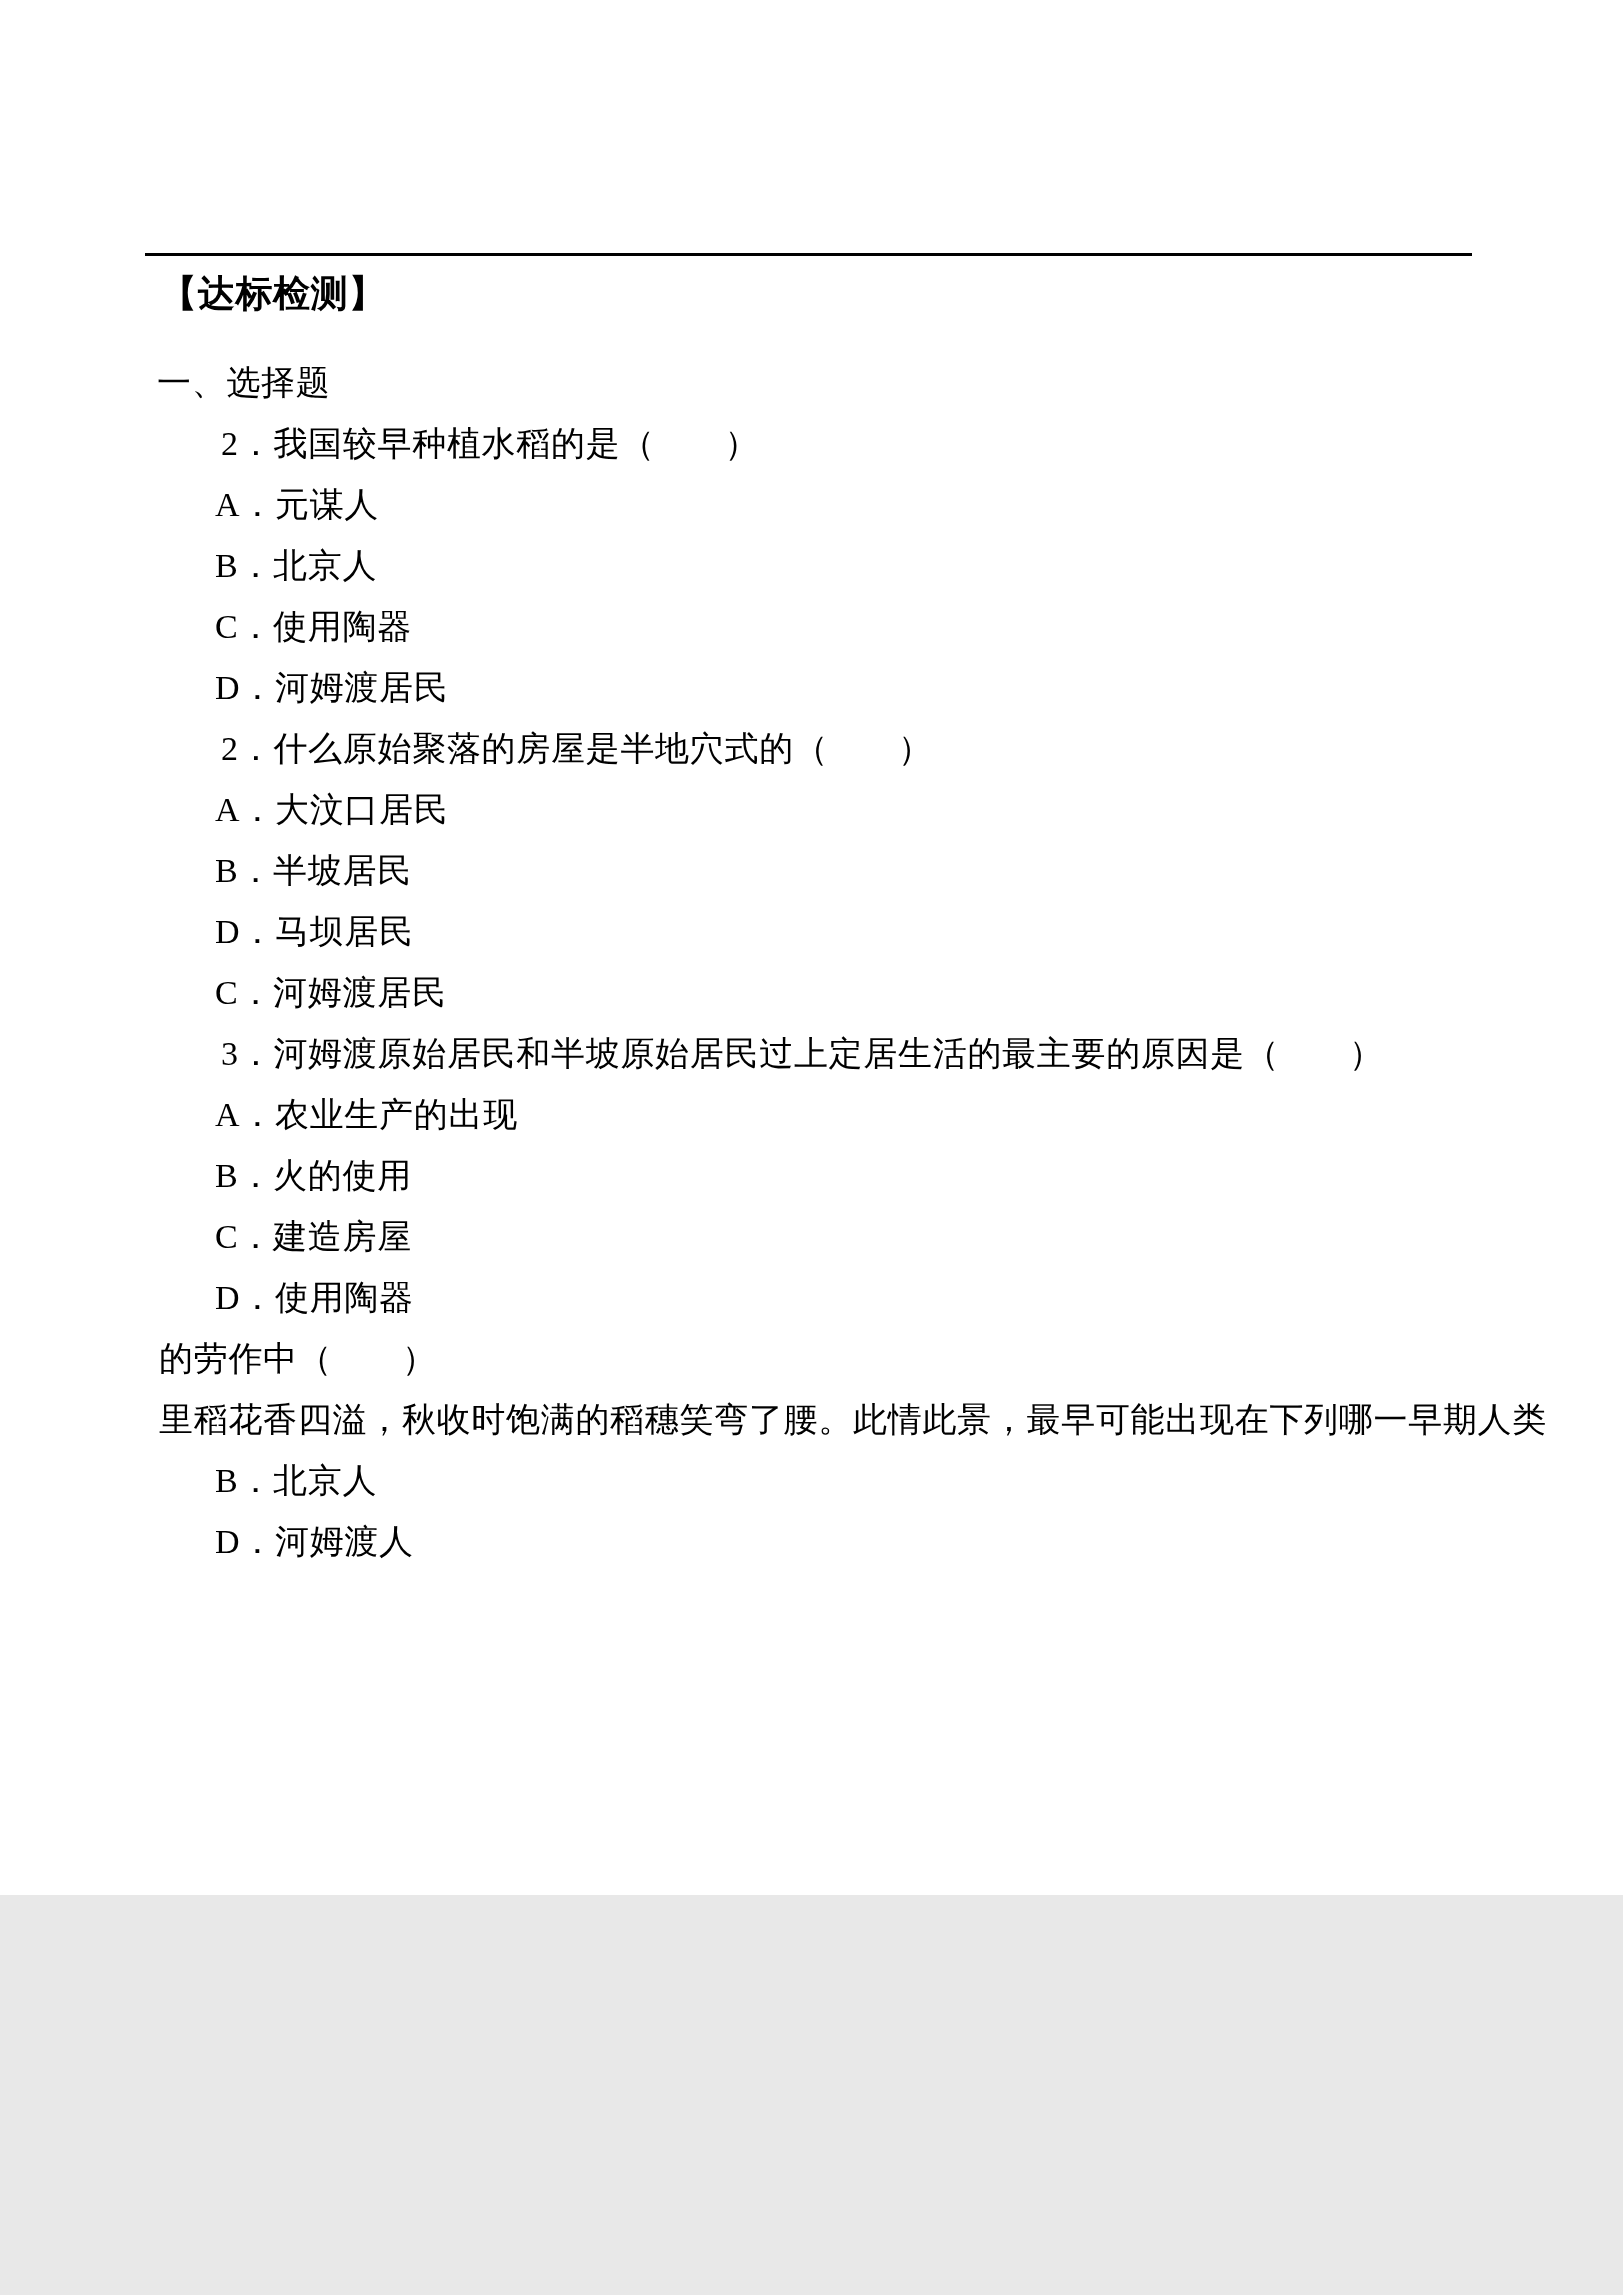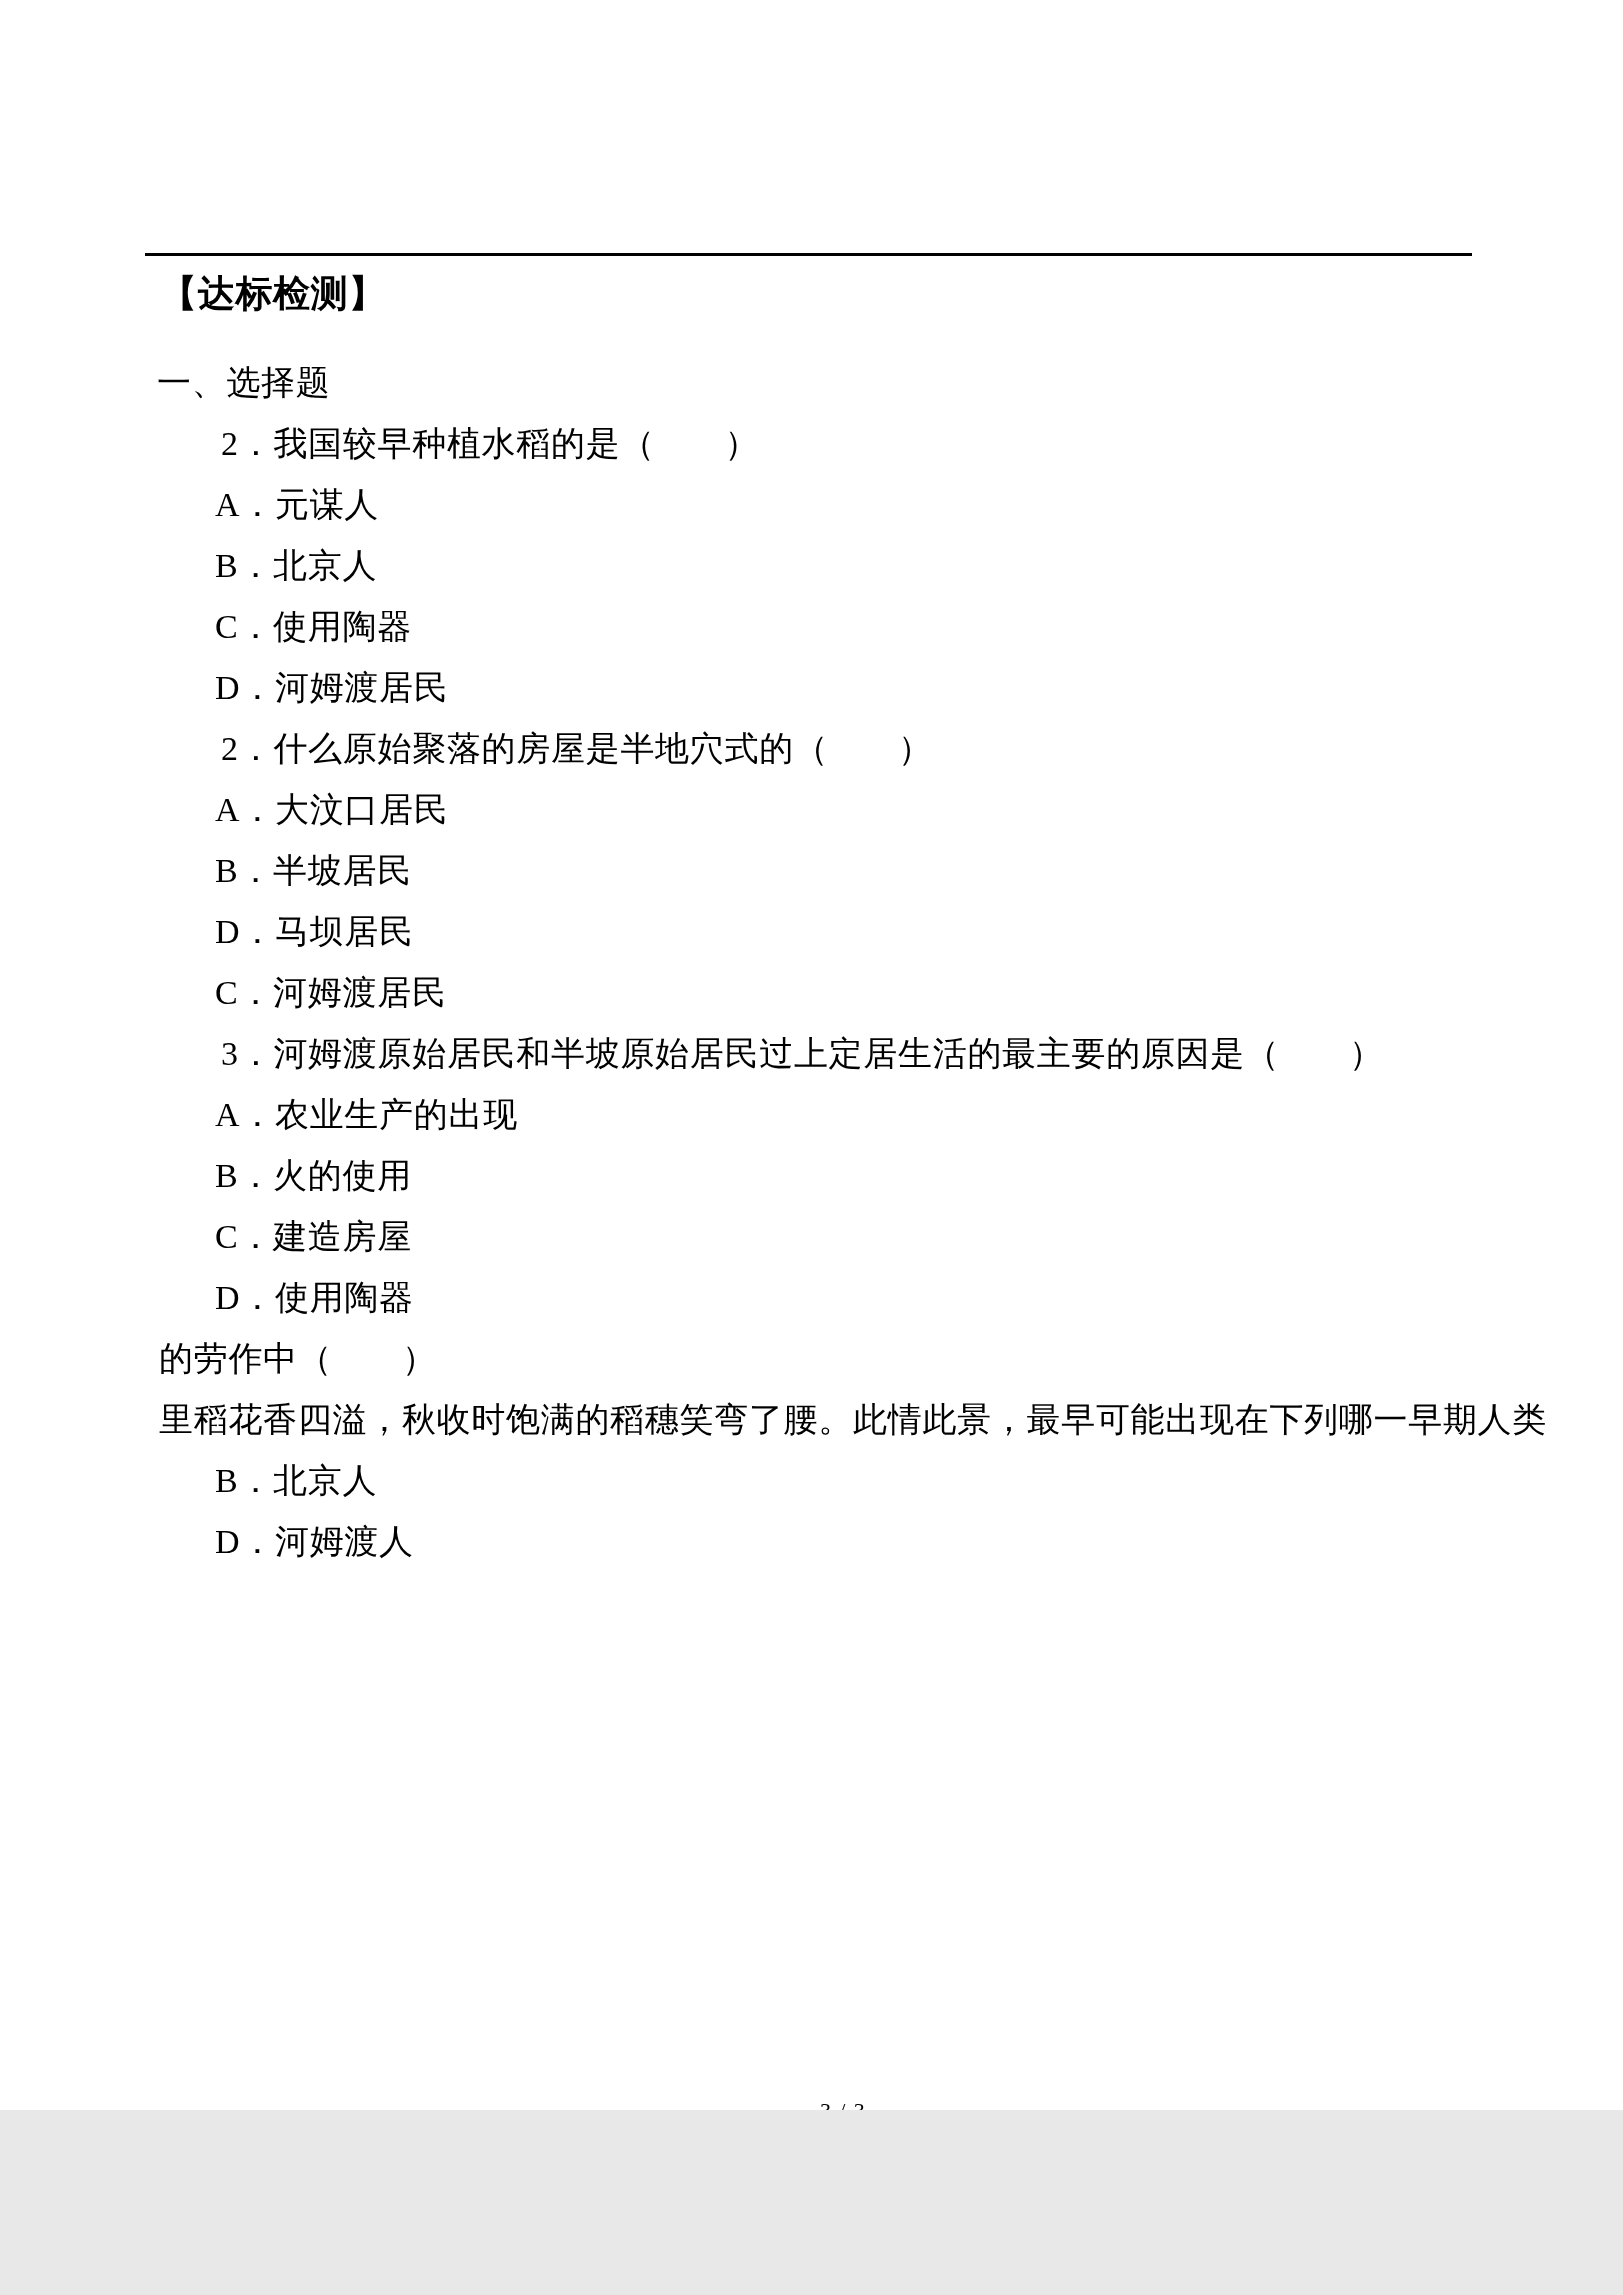--- a/index.html
+++ b/index.html
@@ -1,19 +1,19 @@
 <!DOCTYPE html>
 <html style="font-size:11px"><head>
 <meta charset="utf-8">
 <style>
   html, body { margin: 0; padding: 0; background: #e8e8e8; }
   .page {
     position: relative;
     width: 1623px;
-    height: 2110px;
+    height: 1895px;
     background: #ffffff;
     color: #000000;
     font-family: "Liberation Serif", "DejaVu Serif", serif;
     overflow: hidden;
   }
   .top-rule {
     position: absolute;
     left: 145px;
     top: 253px;
     width: 1327px;

